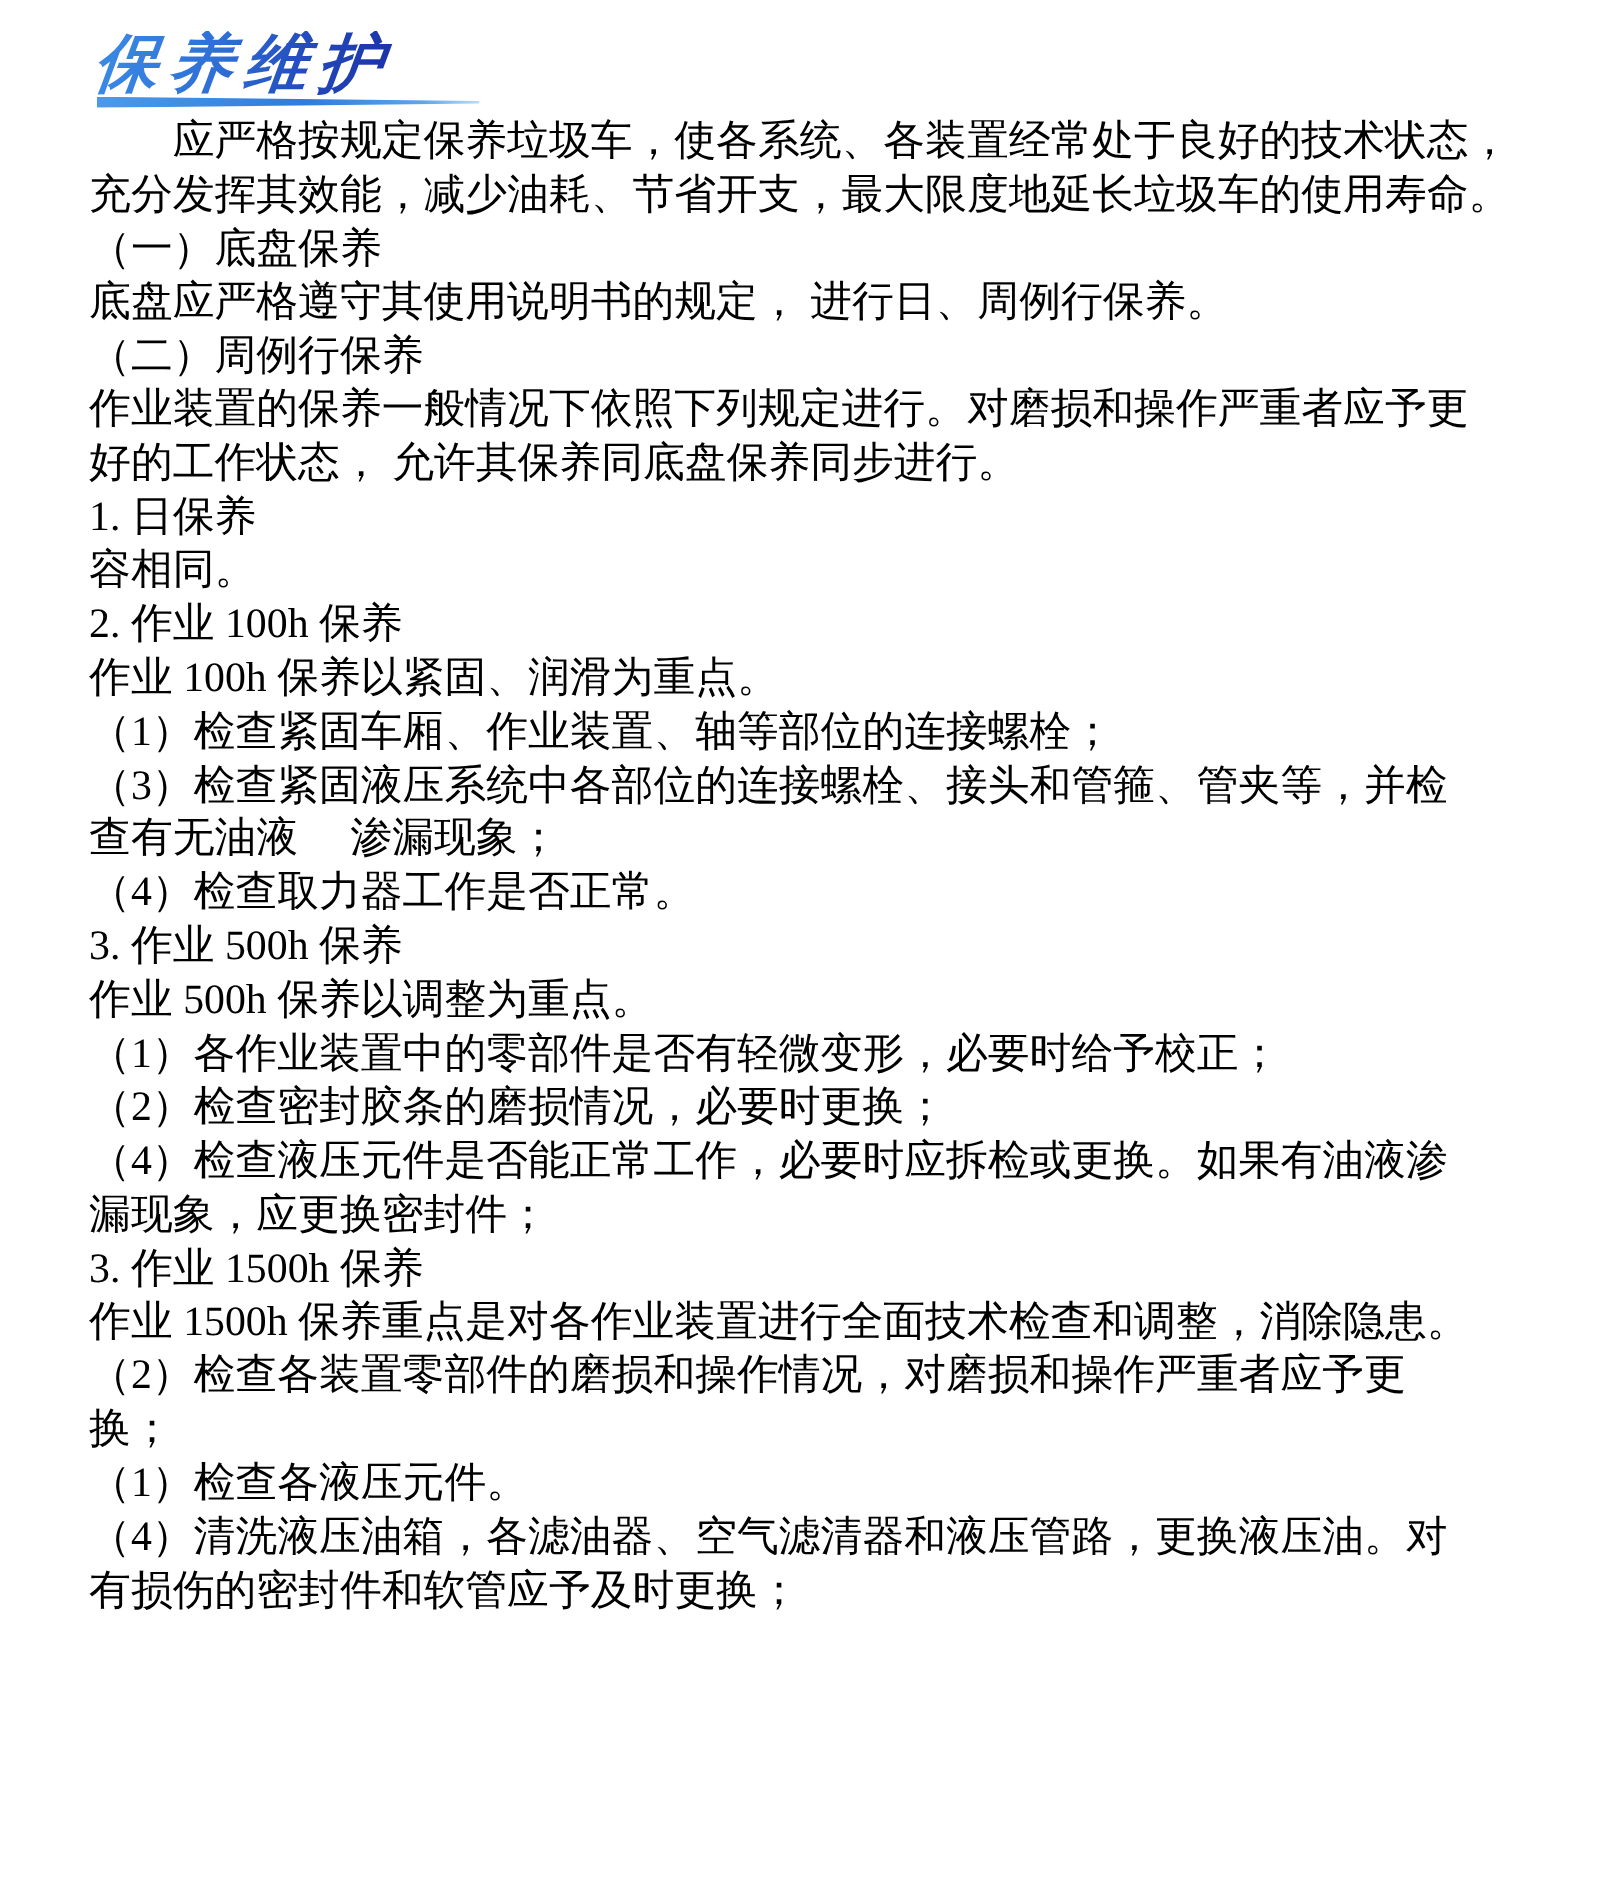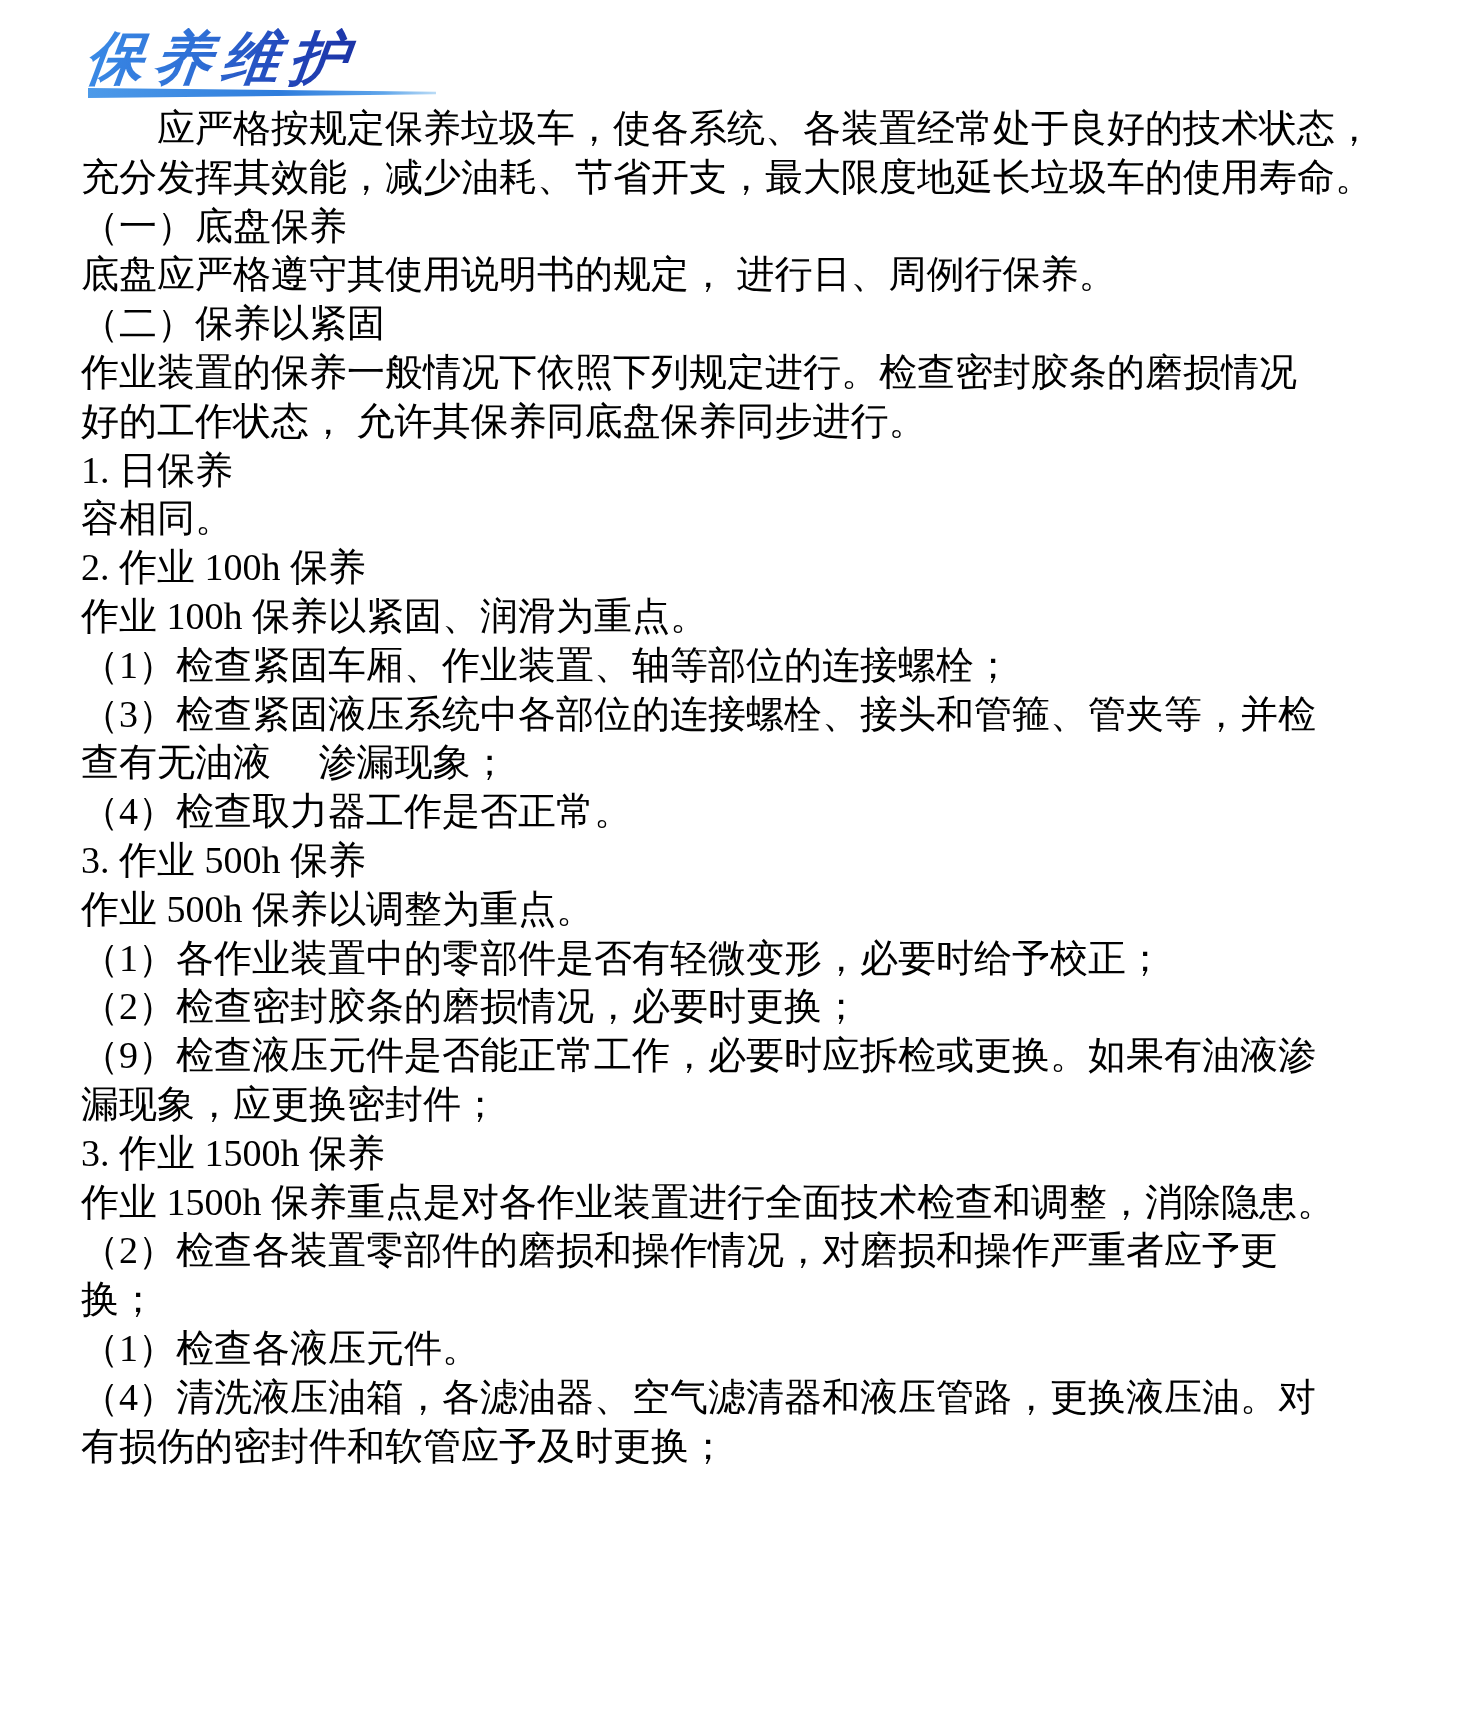--- a/index.html
+++ b/index.html
@@ -81,36 +81,36 @@
     <span class="title-text">保养维护</span>
   </div>
 
   <div class="title-underline"></div>
 
   <div class="body-text">
       <div class="line">　　应严格按规定保养垃圾车，使各系统、各装置经常处于良好的技术状态，</div>
       <div class="line">充分发挥其效能，减少油耗、节省开支，最大限度地延长垃圾车的使用寿命。</div>
       <div class="line">（一）底盘保养</div>
       <div class="line">底盘应严格遵守其使用说明书的规定， 进行日、周例行保养。</div>
-      <div class="line">（二）保养以紧固</div>
-      <div class="line">作业装置的保养一般情况下依照下列规定进行。检查密封胶条的磨损情况</div>
+      <div class="line">（二）周例行保养</div>
+      <div class="line">作业装置的保养一般情况下依照下列规定进行。对磨损和操作严重者应予更</div>
       <div class="line">好的工作状态， 允许其保养同底盘保养同步进行。</div>
       <div class="line">1. 日保养</div>
       <div class="line">容相同。</div>
       <div class="line">2. 作业 100h 保养</div>
       <div class="line">作业 100h 保养以紧固、润滑为重点。</div>
       <div class="line">（1）检查紧固车厢、作业装置、轴等部位的连接螺栓；</div>
       <div class="line">（3）检查紧固液压系统中各部位的连接螺栓、接头和管箍、管夹等，并检</div>
       <div class="line">查有无油液　 渗漏现象；</div>
       <div class="line">（4）检查取力器工作是否正常。</div>
       <div class="line">3. 作业 500h 保养</div>
       <div class="line">作业 500h 保养以调整为重点。</div>
       <div class="line">（1）各作业装置中的零部件是否有轻微变形，必要时给予校正；</div>
       <div class="line">（2）检查密封胶条的磨损情况，必要时更换；</div>
-      <div class="line">（9）检查液压元件是否能正常工作，必要时应拆检或更换。如果有油液渗</div>
+      <div class="line">（4）检查液压元件是否能正常工作，必要时应拆检或更换。如果有油液渗</div>
       <div class="line">漏现象，应更换密封件；</div>
       <div class="line">3. 作业 1500h 保养</div>
       <div class="line">作业 1500h 保养重点是对各作业装置进行全面技术检查和调整，消除隐患。</div>
       <div class="line">（2）检查各装置零部件的磨损和操作情况，对磨损和操作严重者应予更</div>
       <div class="line">换；</div>
       <div class="line">（1）检查各液压元件。</div>
       <div class="line">（4）清洗液压油箱，各滤油器、空气滤清器和液压管路，更换液压油。对</div>
       <div class="line">有损伤的密封件和软管应予及时更换；</div>
     </div>
 

